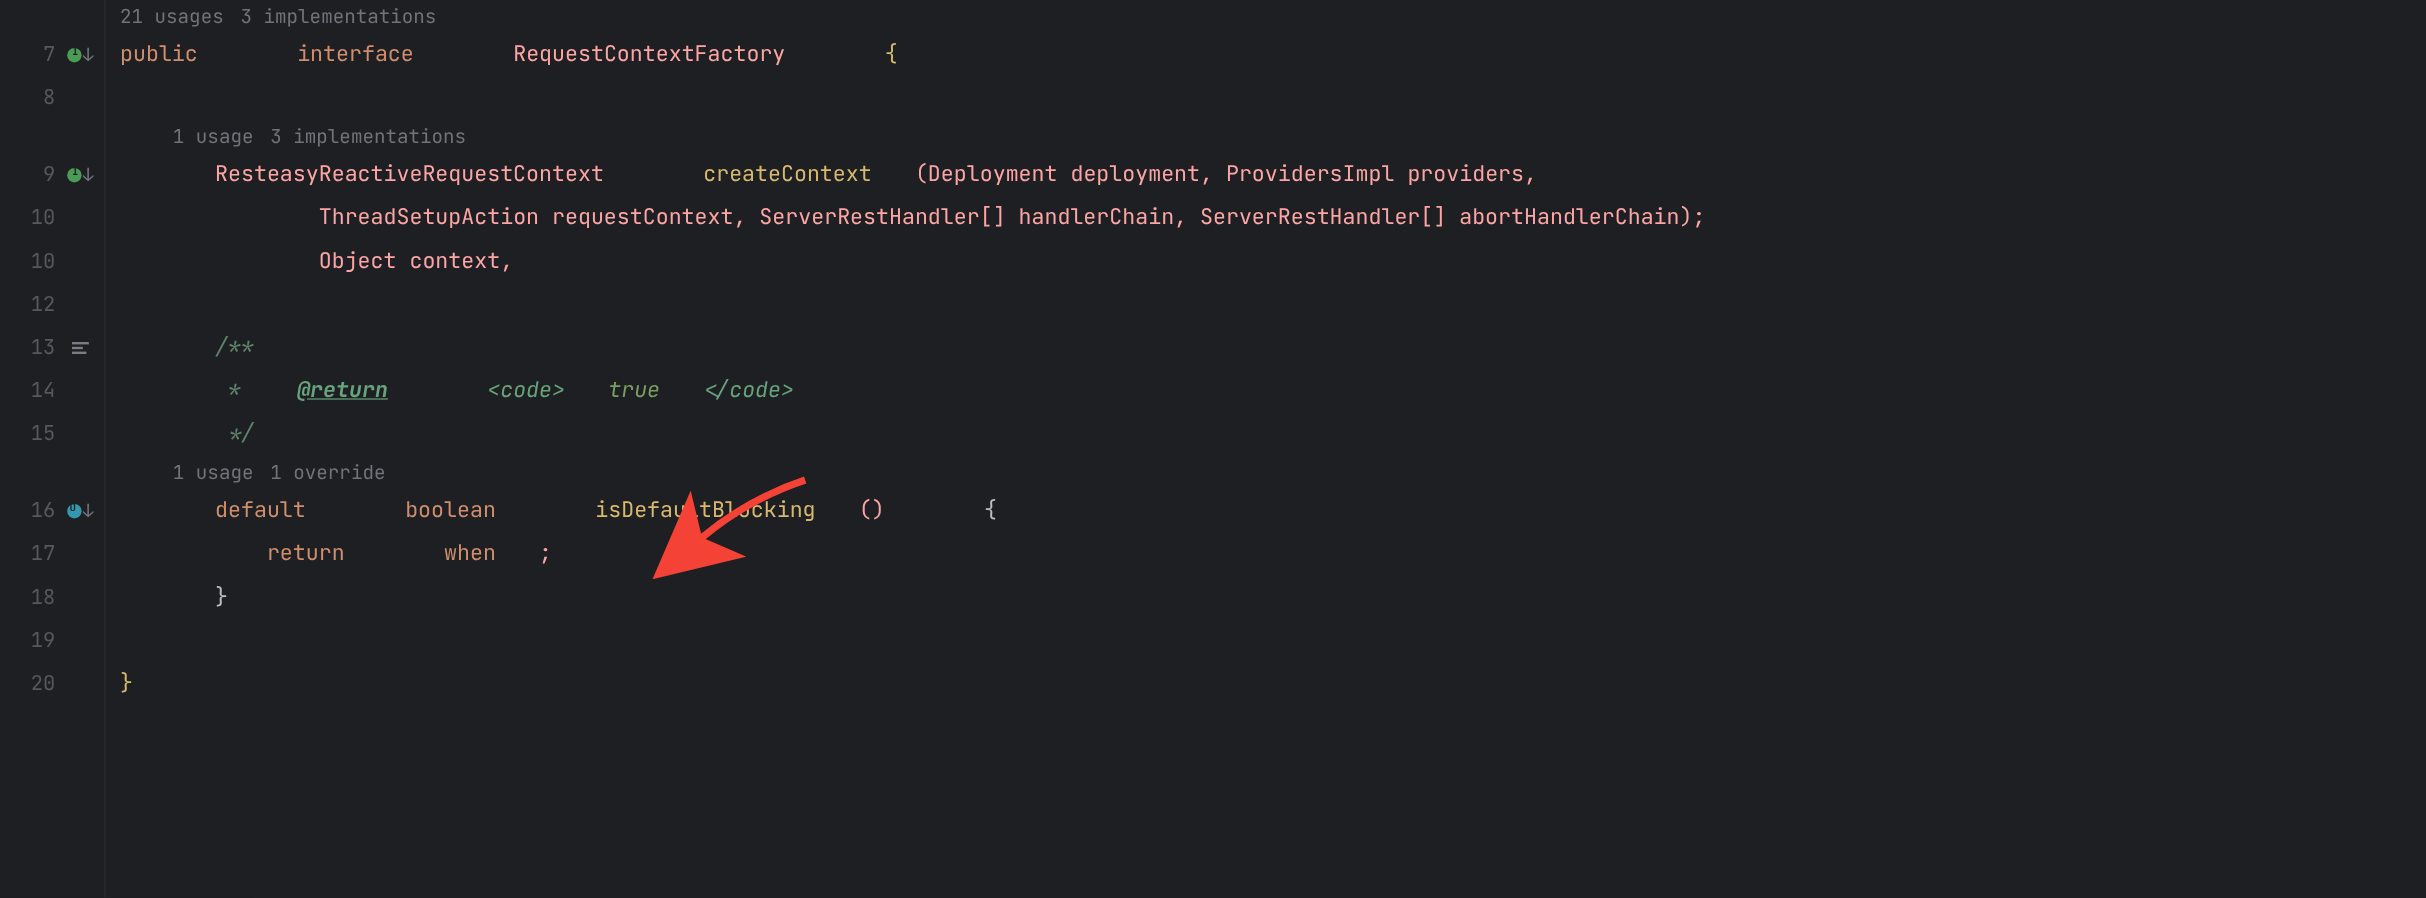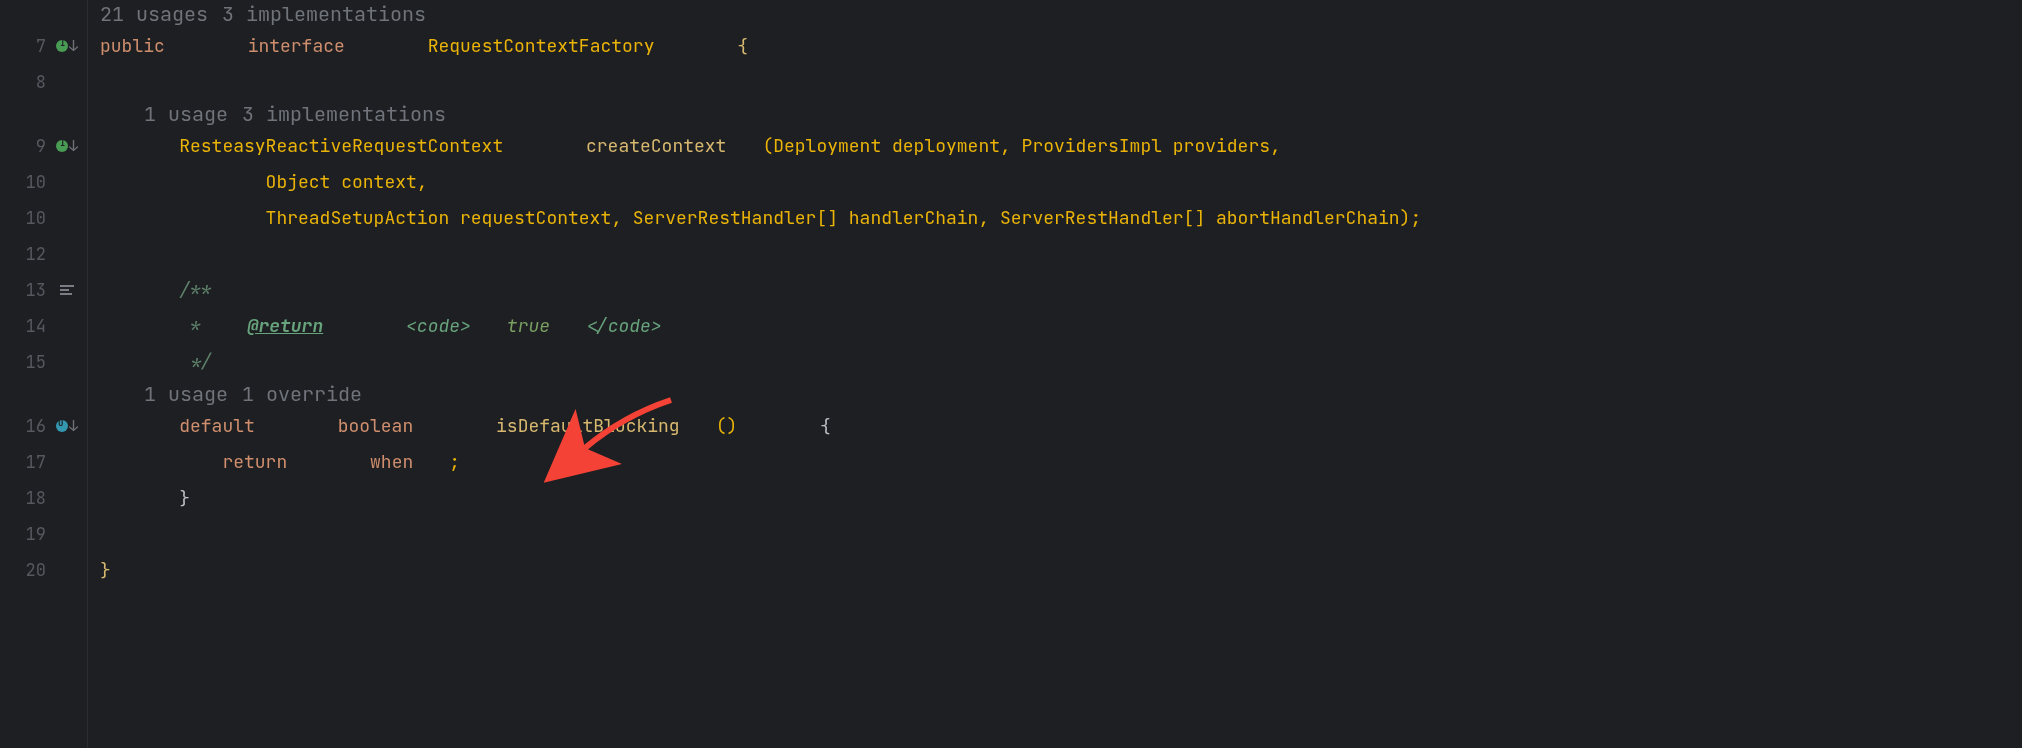--- a/index.html
+++ b/index.html
@@ -124,31 +124,31 @@
     height: 36px;
     display: flex;
     align-items: center;
     gap: 36px;
   }
   .inlay-row {
     height: 28px;
     display: flex;
     align-items: center;
     color: #6f737a;
-    font-size: 20px;
+    font-size: 16px;
     gap: 14px;
     padding-left: 0;
   }
   .inlay-row .inlay-item { color: #6f737a; }
   .inlay-indent-1 { margin-left: 0px; }
   .inlay-indent-2 { margin-left: 44px; }
 
   
   .kw  { color: #cf8e6d; }         
-  .typ { color: #eab308; }         
+  .typ { color: #fca5a5; }         
   .mth { color: #d7b86f; }         
   .br  { color: #bcbec4; }         
   .cm  { color: #5f826b; font-style: italic; }  
   .cm-tag { color: #67a37c; font-style: italic; }
   .cm-ret { color: #67a37c; font-style: italic; text-decoration: underline; font-weight:600;}
   .cm-code { color: #7a9e62; font-style: italic; } 
   .lead { display:inline-block; }
 
   
   .brace-y { color: #d7b86f; }
@@ -278,24 +278,24 @@
     
     <div class="inlay-row inlay-indent-2">
       <span class="inlay-item">1 usage</span>
       <span class="inlay-item">3 implementations</span>
     </div>
 
     
     <div class="code-row"><span class="lead">    </span><span class="typ">ResteasyReactiveRequestContext</span><span> </span><span class="mth">createContext</span><span class="typ">(Deployment deployment, ProvidersImpl providers,</span></div>
 
     
+    <div class="code-row"><span class="lead">            </span><span class="typ">ThreadSetupAction requestContext, ServerRestHandler[] handlerChain, ServerRestHandler[] abortHandlerChain);</span></div>
+
+    
     <div class="code-row"><span class="lead">            </span><span class="typ">Object context,</span></div>
-
-    
-    <div class="code-row"><span class="lead">            </span><span class="typ">ThreadSetupAction requestContext, ServerRestHandler[] handlerChain, ServerRestHandler[] abortHandlerChain);</span></div>
 
     
     <div class="code-row"></div>
 
     
     <div class="code-row"><span class="lead">    </span><span class="cm">/**</span></div>
 
     
     <div class="code-row"><span class="lead">    </span><span class="cm"> * </span><span class="cm-ret">@return</span><span class="cm"> </span><span class="cm-tag">&lt;code&gt;</span><span class="cm-code">true</span><span class="cm-tag">&lt;/code&gt;</span></div>
 

